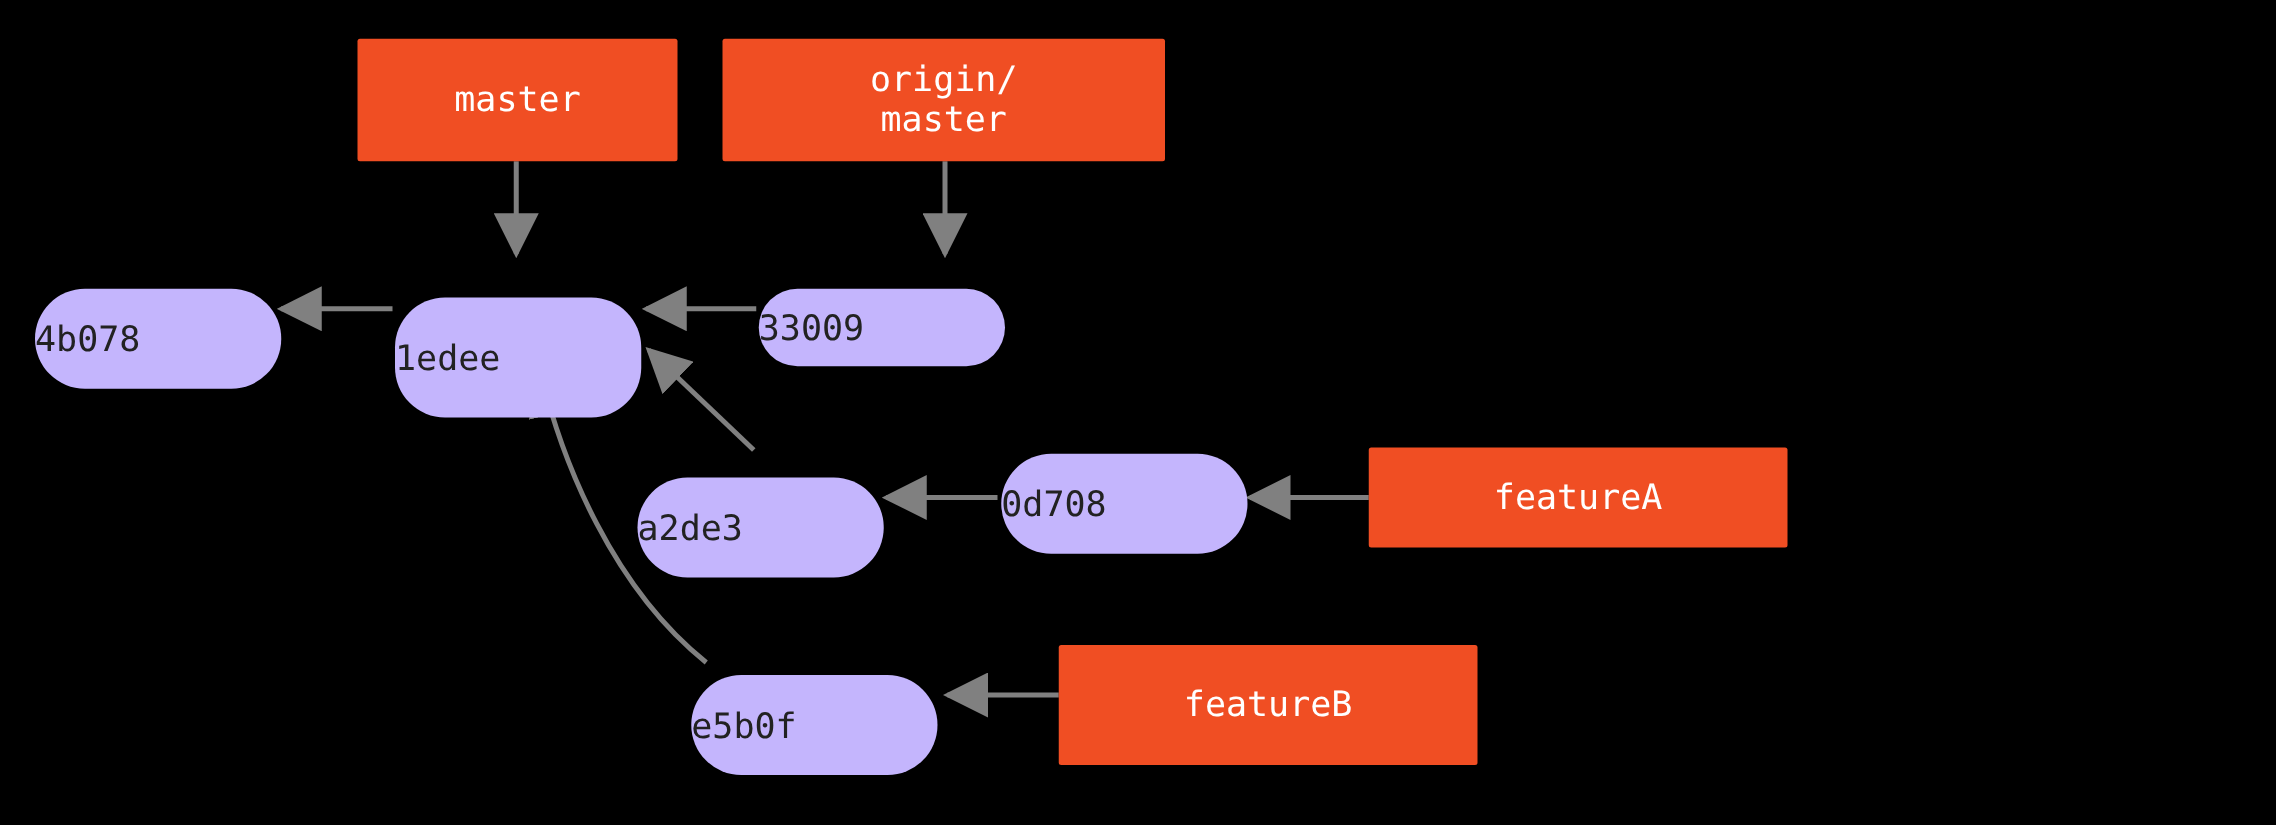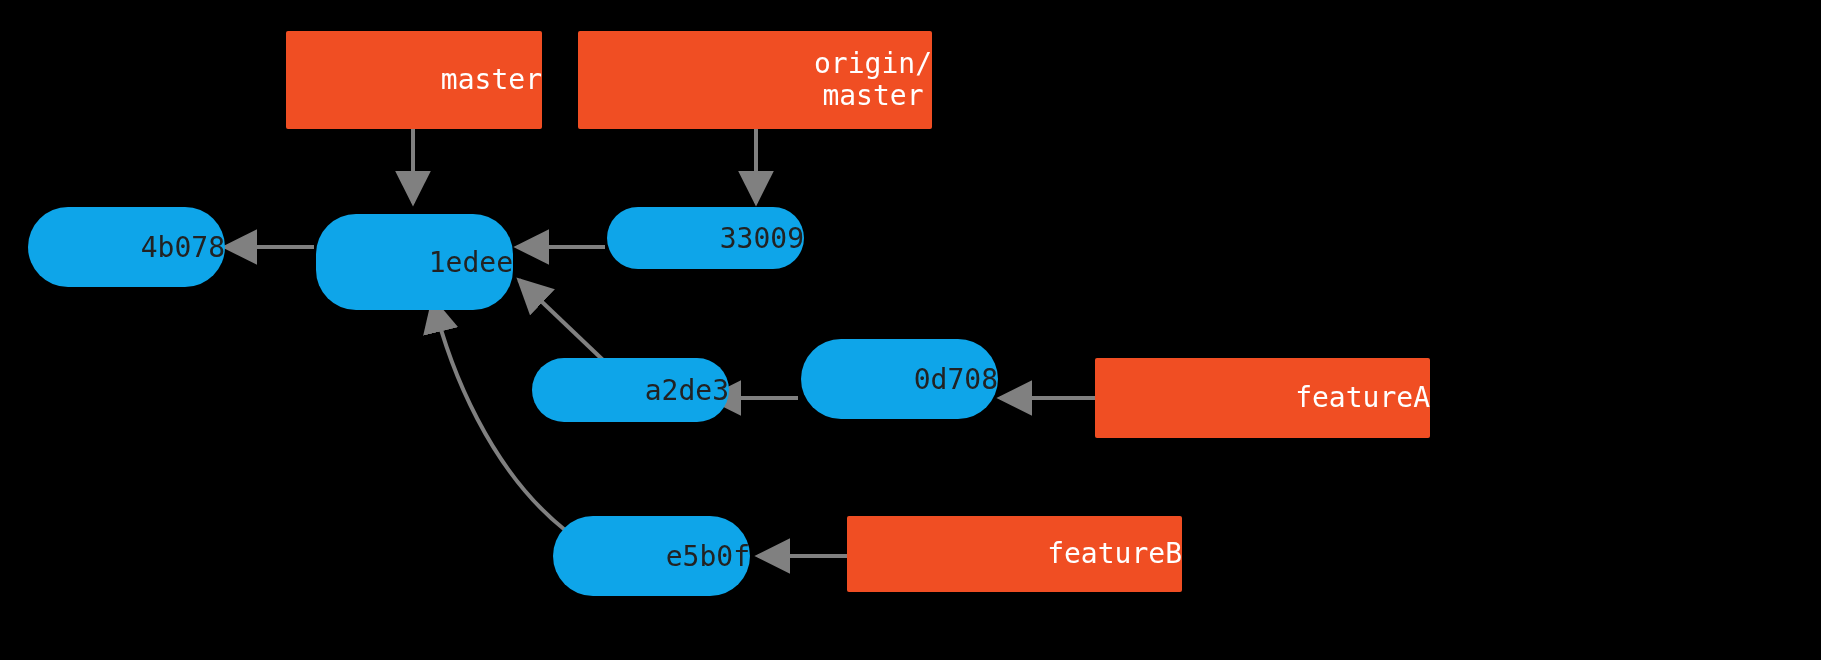--- a/index.html
+++ b/index.html
@@ -25,33 +25,34 @@
   }
   .branch {
     position: absolute;
     background: #f04e23;
     color: #fff;
     font-size: 28px;
     line-height: 1.15;
     text-align: center;
     display: flex;
     align-items: center;
-    justify-content: flex-end;
+    justify-content: center;
     white-space: pre;
     border-radius: 2px;
   }
   .commit {
     position: absolute;
-    background: #0ea5e9;
+    background: #c4b5fd;
     color: #222;
     font-size: 28px;
     border-radius: 40px;
     display: flex;
     align-items: center;
-    justify-content: flex-end;
+    justify-content: flex-start;
+    margin-top: 24px;
   }
 </style>
 </head>
 <body>
 
 <div class="stage">
 
   <svg class="edges" viewBox="0 0 1821 660">
     <defs>
       <marker id="arrow" viewBox="0 0 10 10" refX="9" refY="5" markerWidth="9" markerHeight="9" orient="auto-start-reverse">
@@ -78,34 +79,34 @@
   <div class="branch" style="left:286px; top:31px; width:256px; height:98px;">
     <span>master</span>
   </div>
   <div class="branch" style="left:578px; top:31px; width:354px; height:98px;">
     <span>origin/
 master</span>
   </div>
   <div class="branch" style="left:1095px; top:358px; width:335px; height:80px;">
     <span>featureA</span>
   </div>
-  <div class="branch" style="left:847px; top:516px; width:335px; height:76px;">
+  <div class="branch" style="left:847px; top:516px; width:335px; height:96px;">
     <span>featureB</span>
   </div>
 
   <div class="commit" style="left:28px; top:207px; width:197px; height:80px;">
     <span>4b078</span>
   </div>
   <div class="commit" style="left:316px; top:214px; width:197px; height:96px;">
     <span>1edee</span>
   </div>
   <div class="commit" style="left:607px; top:207px; width:197px; height:62px;">
     <span>33009</span>
   </div>
-  <div class="commit" style="left:532px; top:358px; width:197px; height:64px;">
+  <div class="commit" style="left:510px; top:358px; width:197px; height:80px;">
     <span>a2de3</span>
   </div>
   <div class="commit" style="left:801px; top:339px; width:197px; height:80px;">
     <span>0d708</span>
   </div>
   <div class="commit" style="left:553px; top:516px; width:197px; height:80px;">
     <span>e5b0f</span>
   </div>
 
 </div>

